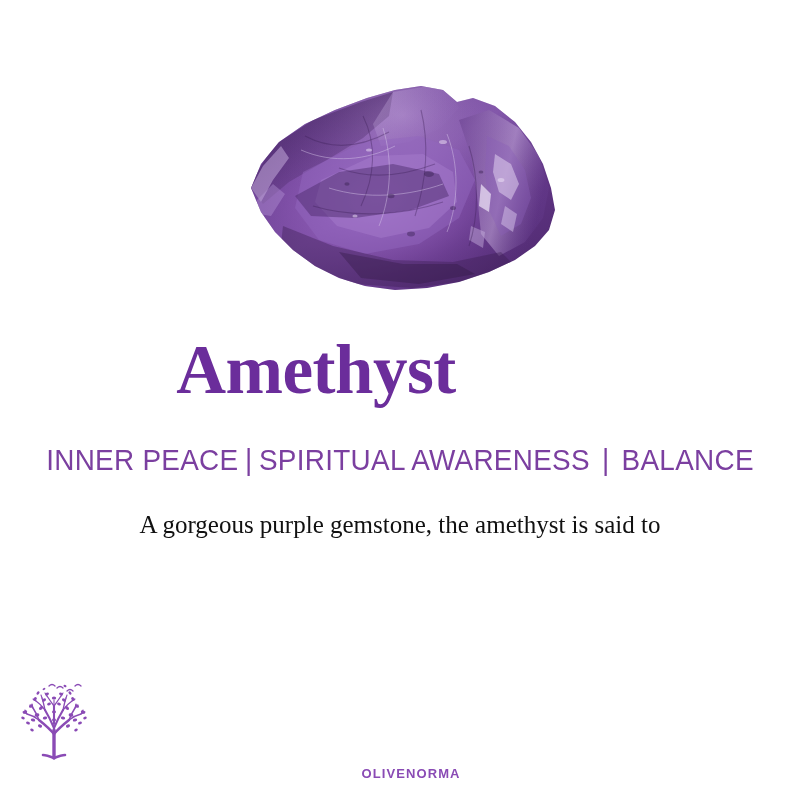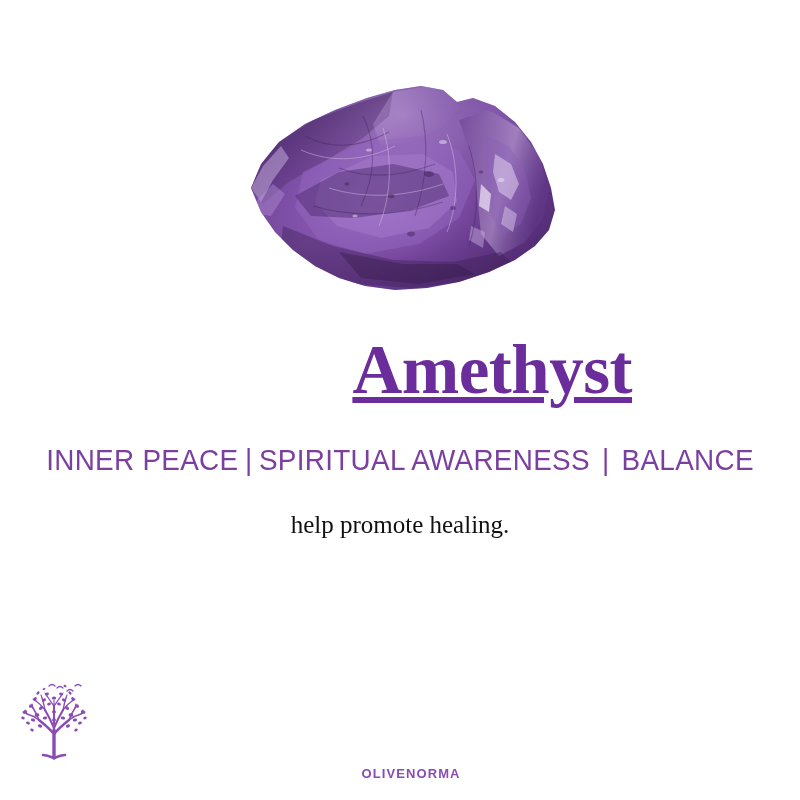--- a/index.html
+++ b/index.html
@@ -45,28 +45,27 @@
   }
 
   
   .title {
     font-family: "Liberation Serif", "DejaVu Serif", serif;
     font-size: 69px;
     font-weight: 700;
     color: #6b2d9b;
     line-height: 1;
     letter-spacing: -0.5px;
-    text-align: right;
+    text-align: center;
     margin: 0;
     padding: 0;
     position: absolute;
     top: 336px;
     left: 0;
     width: 632px;
-    text-decoration: underline;
   }
 
   
   .subtitle {
     position: absolute;
     top: 443px;
     left: 0;
     width: 800px;
     text-align: center;
     color: #7b3fa0;
@@ -239,21 +238,21 @@
     </div>
   </div>
 
   <h1 class="title">Amethyst</h1>
 
   <div class="subtitle">
     <span>INNER PEACE</span><span class="sep">|</span><span>SPIRITUAL AWARENESS</span><span class="sep wide">|</span><span>BALANCE</span>
   </div>
 
   <div class="body-copy">
-    <span class="line">help promote healing.</span>
+    <span class="line">A gorgeous purple gemstone, the amethyst is said to</span>
   </div>
 
   <div class="logo-block">
     <svg class="logo-mark" viewBox="0 0 86 82" xmlns="http://www.w3.org/2000/svg">
       <g stroke="#8a4bb5" fill="none" stroke-linecap="round">
 
         <path d="M43,76 L43,48" stroke-width="3.4"></path>
         <path d="M43,76 C38,74 35,73 32,73 M43,76 C48,74 51,73 54,73" stroke-width="2.6"></path>
 
         <path d="M43,52 C38,46 33,42 28,38" stroke-width="2.4"></path>

